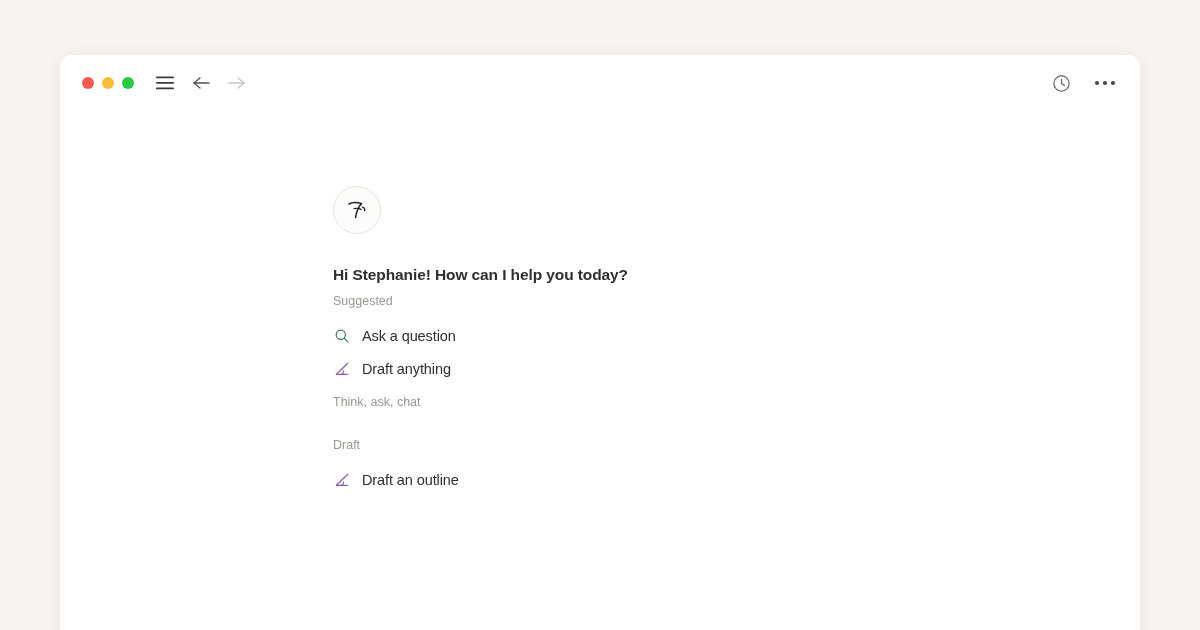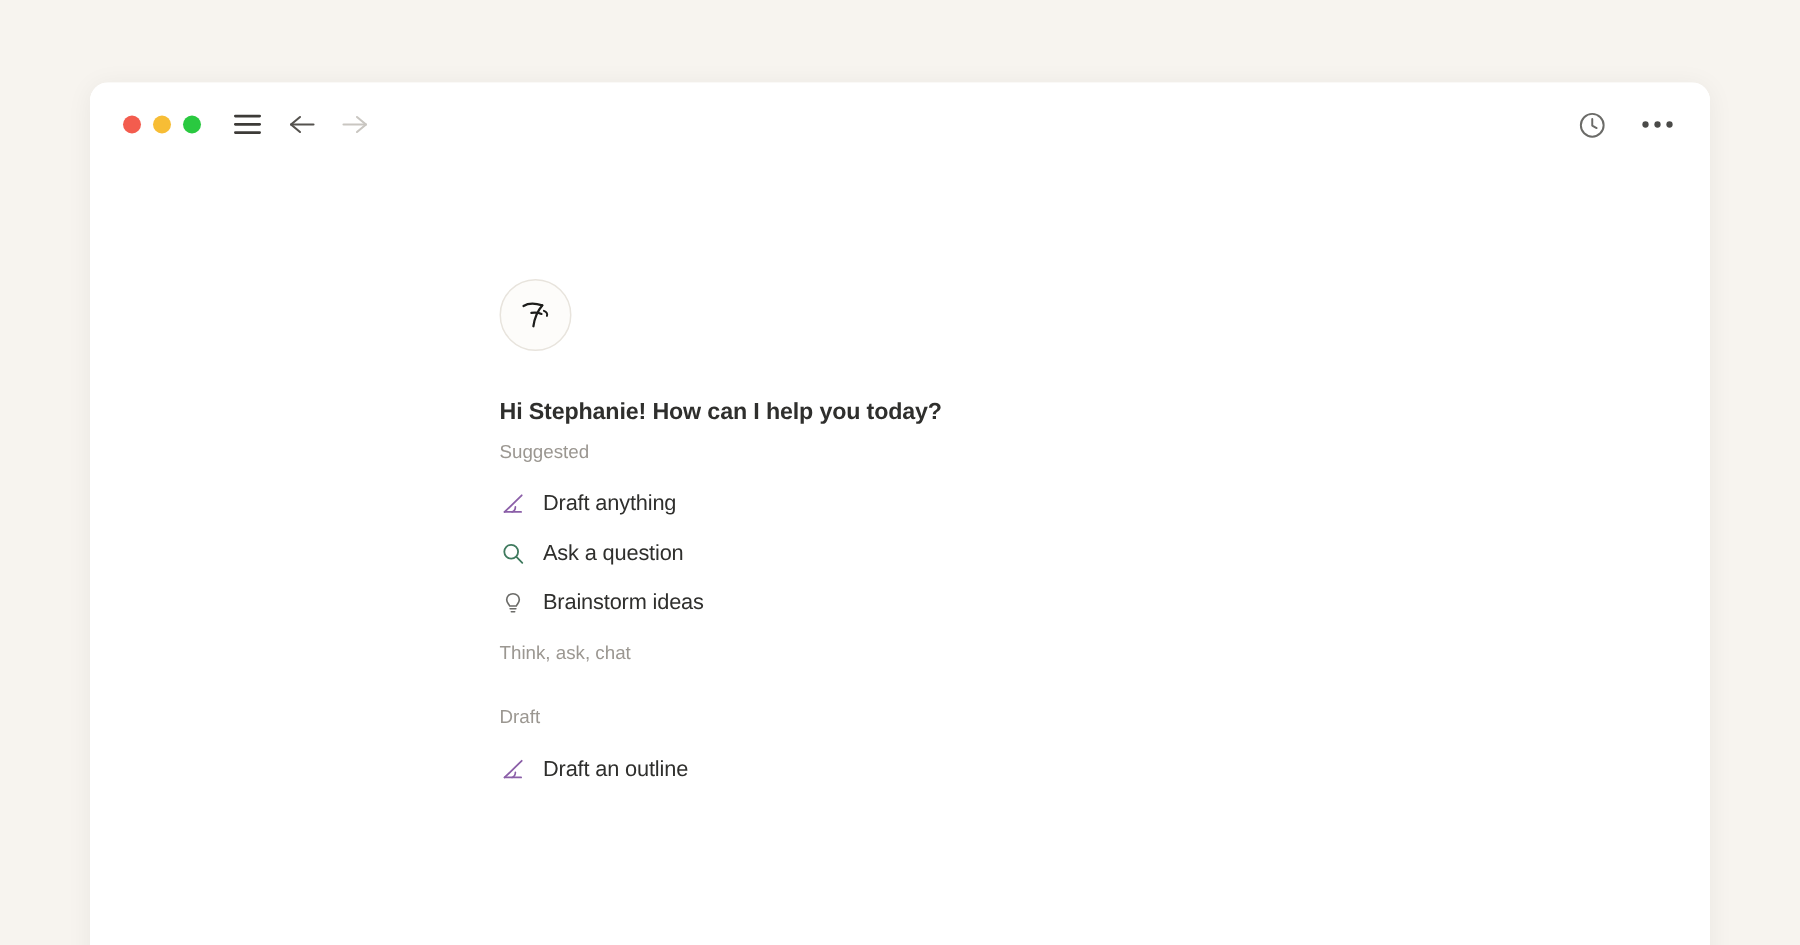--- a/index.html
+++ b/index.html
@@ -180,48 +180,38 @@
         </div>
 
         <div class="greeting">Hi Stephanie! How can I help you today?</div>
 
         <div class="group suggested">
           <div class="group-label">Suggested</div>
 
           <div class="item">
             <span class="item-icon">
               <svg width="16" height="16" viewBox="0 0 16 16">
+                <circle cx="6.8" cy="6.8" r="4.6" fill="none" stroke="#3f7a5e" stroke-width="1.2"></circle>
+                <path d="M10.3 10.3 L14.2 14.2" stroke="#3f7a5e" stroke-width="1.2" stroke-linecap="round"></path>
+              </svg>
+            </span>
+            <span class="item-label">Ask a question</span>
+          </div>
+
+          <div class="item">
+            <span class="item-icon">
+              <svg width="16" height="16" viewBox="0 0 16 16">
                 <path d="M13.8 2.2 L2.4 13.3" fill="none" stroke="#8b5fa8" stroke-width="1.2" stroke-linecap="round"></path>
                 <path d="M2.4 13.3 L13.4 13.3" fill="none" stroke="#8b5fa8" stroke-width="1.2" stroke-linecap="round"></path>
                 <path d="M9.6 9.9 C9.6 11.6, 8.6 12.9, 7.4 13.3" fill="none" stroke="#8b5fa8" stroke-width="1.1" stroke-linecap="round"></path>
               </svg>
             </span>
             <span class="item-label">Draft anything</span>
           </div>
 
-          <div class="item">
-            <span class="item-icon">
-              <svg width="16" height="16" viewBox="0 0 16 16">
-                <circle cx="6.8" cy="6.8" r="4.6" fill="none" stroke="#3f7a5e" stroke-width="1.2"></circle>
-                <path d="M10.3 10.3 L14.2 14.2" stroke="#3f7a5e" stroke-width="1.2" stroke-linecap="round"></path>
-              </svg>
-            </span>
-            <span class="item-label">Ask a question</span>
-          </div>
-
-          <div class="item">
-            <span class="item-icon">
-              <svg width="16" height="16" viewBox="0 0 16 16">
-                <path d="M8 1.8 C5.4 1.8, 3.8 3.6, 3.8 5.8 C3.8 7.6, 5.2 8.6, 5.8 10 L10.2 10 C10.8 8.6, 12.2 7.6, 12.2 5.8 C12.2 3.6, 10.6 1.8, 8 1.8 Z" fill="none" stroke="#6b6b68" stroke-width="1.1" stroke-linejoin="round"></path>
-                <path d="M6.1 11.8 L9.9 11.8" stroke="#6b6b68" stroke-width="1.1" stroke-linecap="round"></path>
-                <path d="M6.9 13.8 L9.1 13.8" stroke="#6b6b68" stroke-width="1.1" stroke-linecap="round"></path>
-              </svg>
-            </span>
-            <span class="item-label">Brainstorm ideas</span>
-          </div>
         </div>
 
         <div class="group think">
           <div class="group-label">Think, ask, chat</div>
 
 
         </div>
 
         <div class="group draft">
           <div class="group-label">Draft</div>

